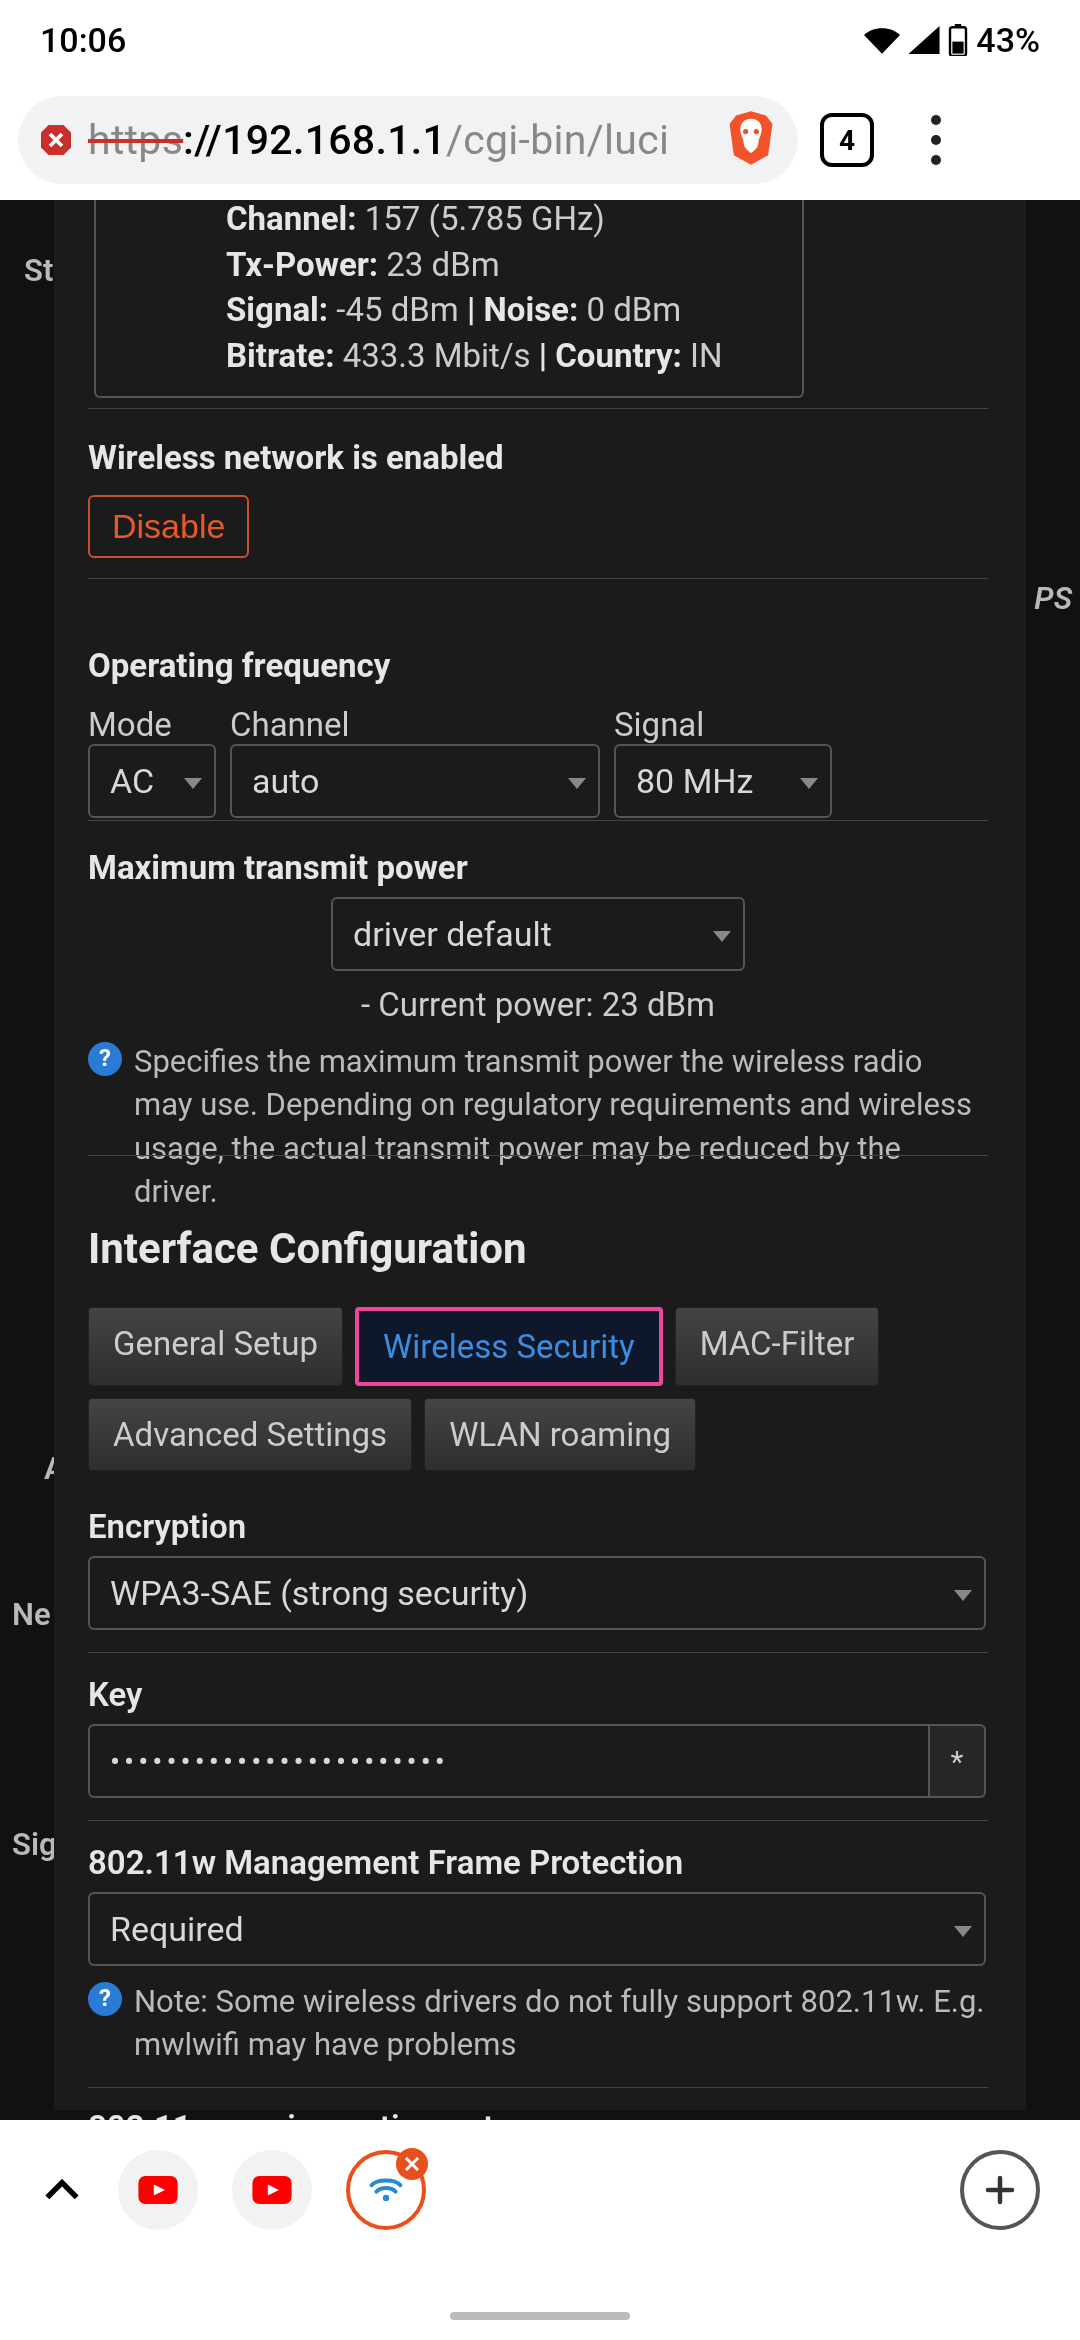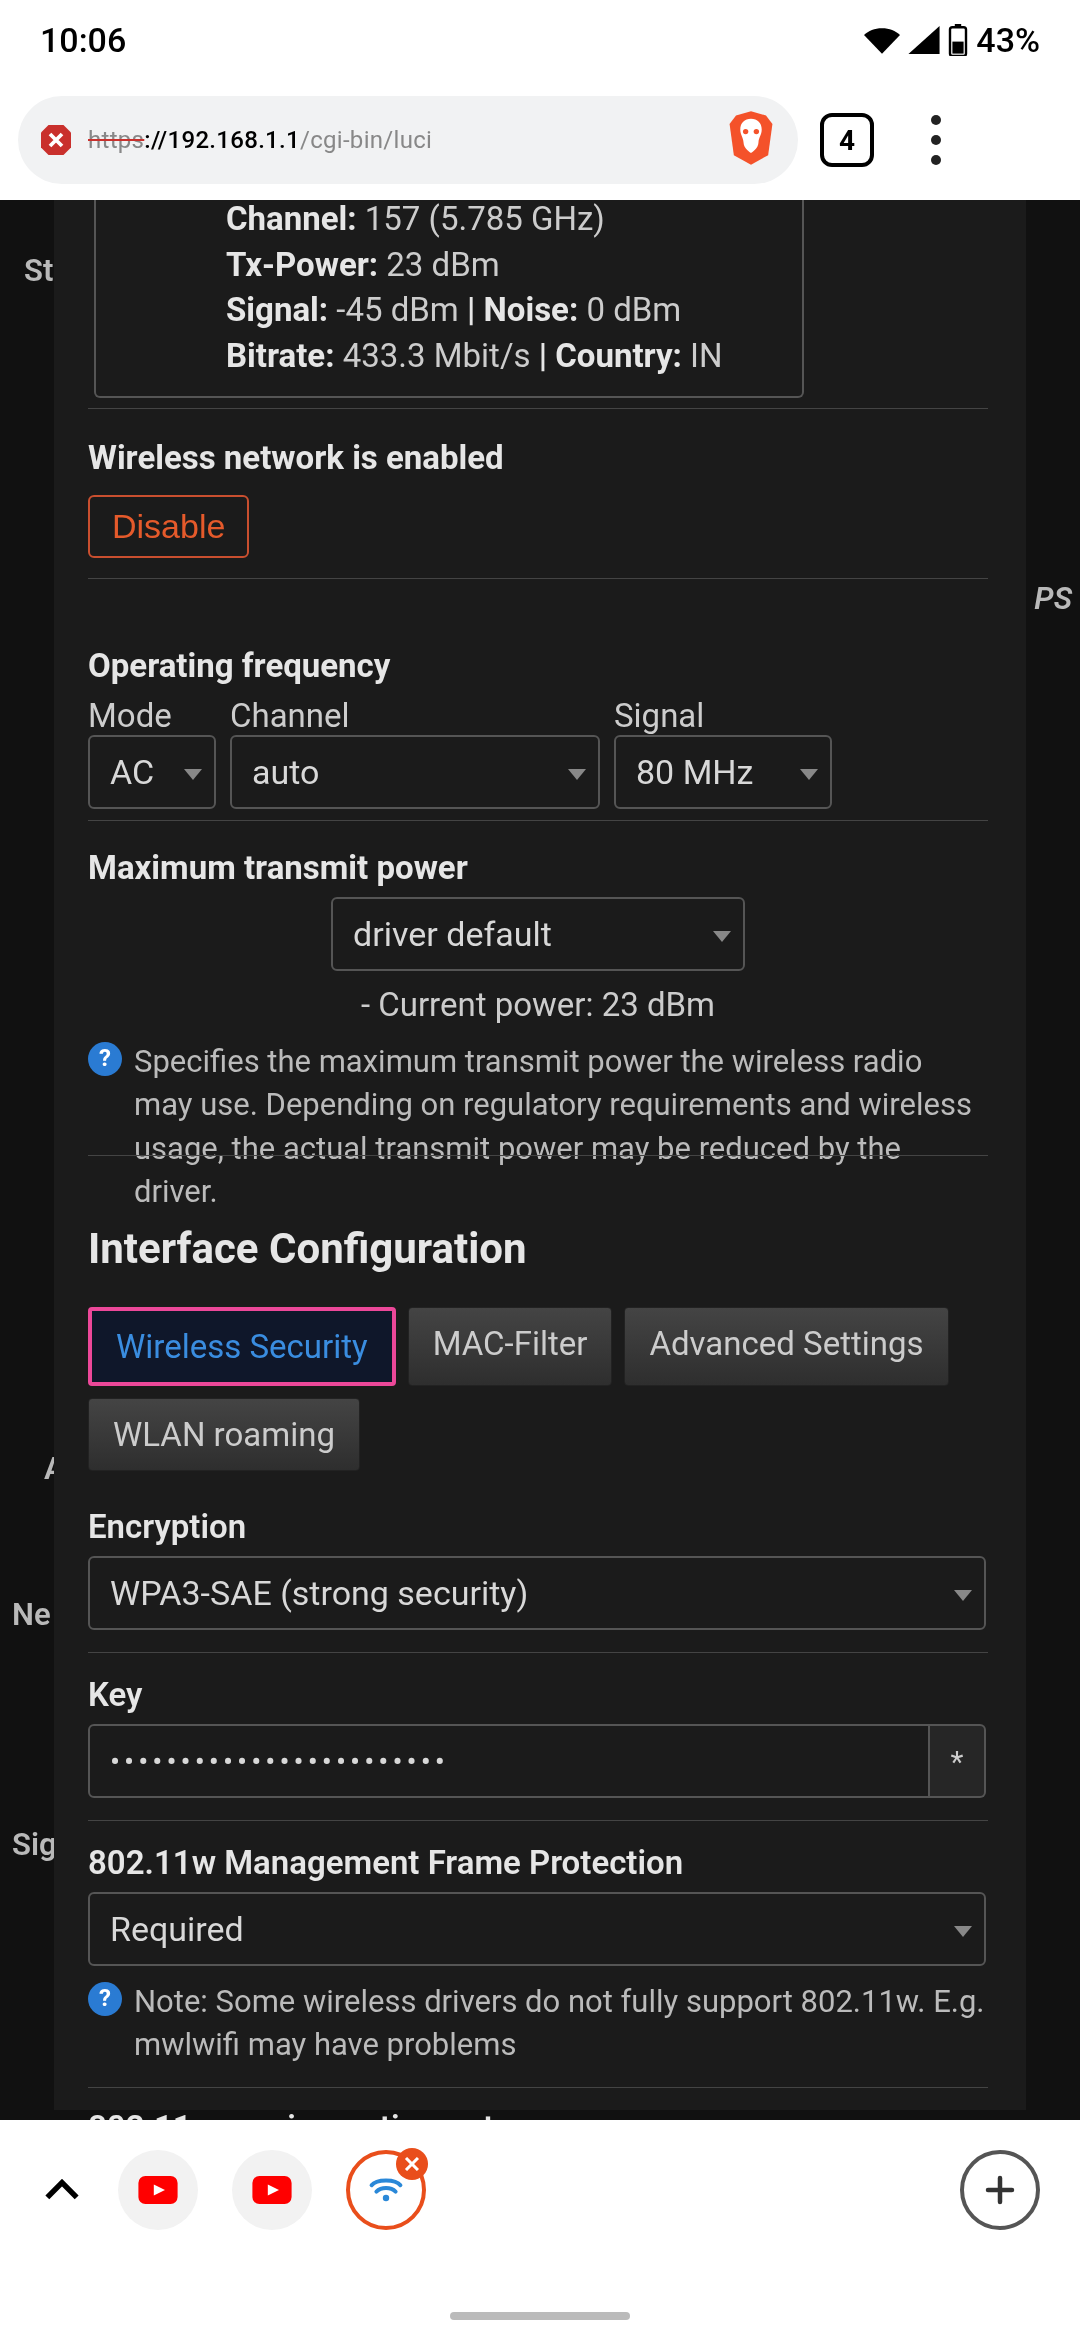--- a/index.html
+++ b/index.html
@@ -6,21 +6,21 @@
   html, body { width: 1080px; height: 2340px; overflow: hidden; font-family: -apple-system, BlinkMacSystemFont, "Segoe UI", Roboto, Arial, sans-serif; background: #fff; }
   
   
   .status-bar { height: 80px; display: flex; justify-content: space-between; align-items: center; padding: 2px 40px; font-size: 34px; font-weight: 500; color: #000; }
   .status-right { display: flex; align-items: center; gap: 8px; }
   .status-right svg { display: block; }
   
   
   .url-row { height: 120px; display: flex; align-items: center; padding: 0 18px; gap: 22px; }
   .url-pill { flex: 0 0 auto; width: 780px; height: 88px; background: #f1f2f3; border-radius: 44px; display: flex; align-items: center; padding: 0 20px; gap: 14px; }
-  .url-text { font-size: 24px; letter-spacing: 0.3px; }
+  .url-text { font-size: 41px; letter-spacing: 0.3px; }
   .url-proto { color: #888; text-decoration: line-through; text-decoration-color: #c9302c; }
   .url-host { color: #000; font-weight: 500; }
   .url-path { color: #888; }
   .brave-icon { margin-left: auto; }
   .tab-count { width: 54px; height: 54px; border: 4px solid #000; border-radius: 12px; display: flex; align-items: center; justify-content: center; font-size: 28px; font-weight: 700; }
   .menu-dots { width: 40px; display: flex; flex-direction: column; align-items: center; gap: 10px; margin-left: 20px; margin-right: 10px; }
   .menu-dots span { width: 10px; height: 10px; background: #222; border-radius: 50%; }
   
   
   .page { position: relative; height: 1920px; background: #000; overflow: hidden; color: #ccc; }
@@ -135,21 +135,21 @@
 
   <div style="position:absolute; left:88px; top:238px;">
     <div class="section-label">Wireless network is enabled</div>
     <button class="btn-outline" style="margin-top:18px;">Disable</button>
   </div>
 
   <hr class="divider" style="position:absolute; left:88px; width:900px; top:378px;">
 
   <div style="position:absolute; left:88px; top:446px; width:900px;">
     <div class="section-label">Operating frequency</div>
-    <div style="display:flex; gap:14px; margin-top:11px;">
+    <div style="display:flex; gap:14px; margin-top:20px;">
       <div style="width:128px;">
         <div class="field-label">Mode</div>
         <div class="select">
             <span>AC</span>
             <span class="chev"></span>
           </div>
       </div>
       <div style="width:370px;">
         <div class="field-label">Channel</div>
         <div class="select">
@@ -182,20 +182,21 @@
       <span class="hint-icon">?</span>
       <span>Specifies the maximum transmit power the wireless radio may use. Depending on regulatory requirements and wireless usage, the actual transmit power may be reduced by the driver.</span>
     </div>
   </div>
 
   <hr class="divider" style="position:absolute; left:88px; width:900px; top:955px;">
 
   <div style="position:absolute; left:88px; top:1024px; width:900px;">
     <h2 class="iface-title">Interface Configuration</h2>
     <div class="tabs" style="margin-top:34px;">
+      <div class="tab">General Setup</div>
       <div class="tab active">Wireless Security</div>
       <div class="tab">MAC-Filter</div>
       <div class="tab">Advanced Settings</div>
       <div class="tab">WLAN roaming</div>
     </div>
 
     <div style="margin-top:36px;">
       <div class="section-label" style="font-weight:600;">Encryption</div>
       <div class="select" style="width:898px; margin-top:10px;">
           <span>WPA3-SAE (strong security)</span>

